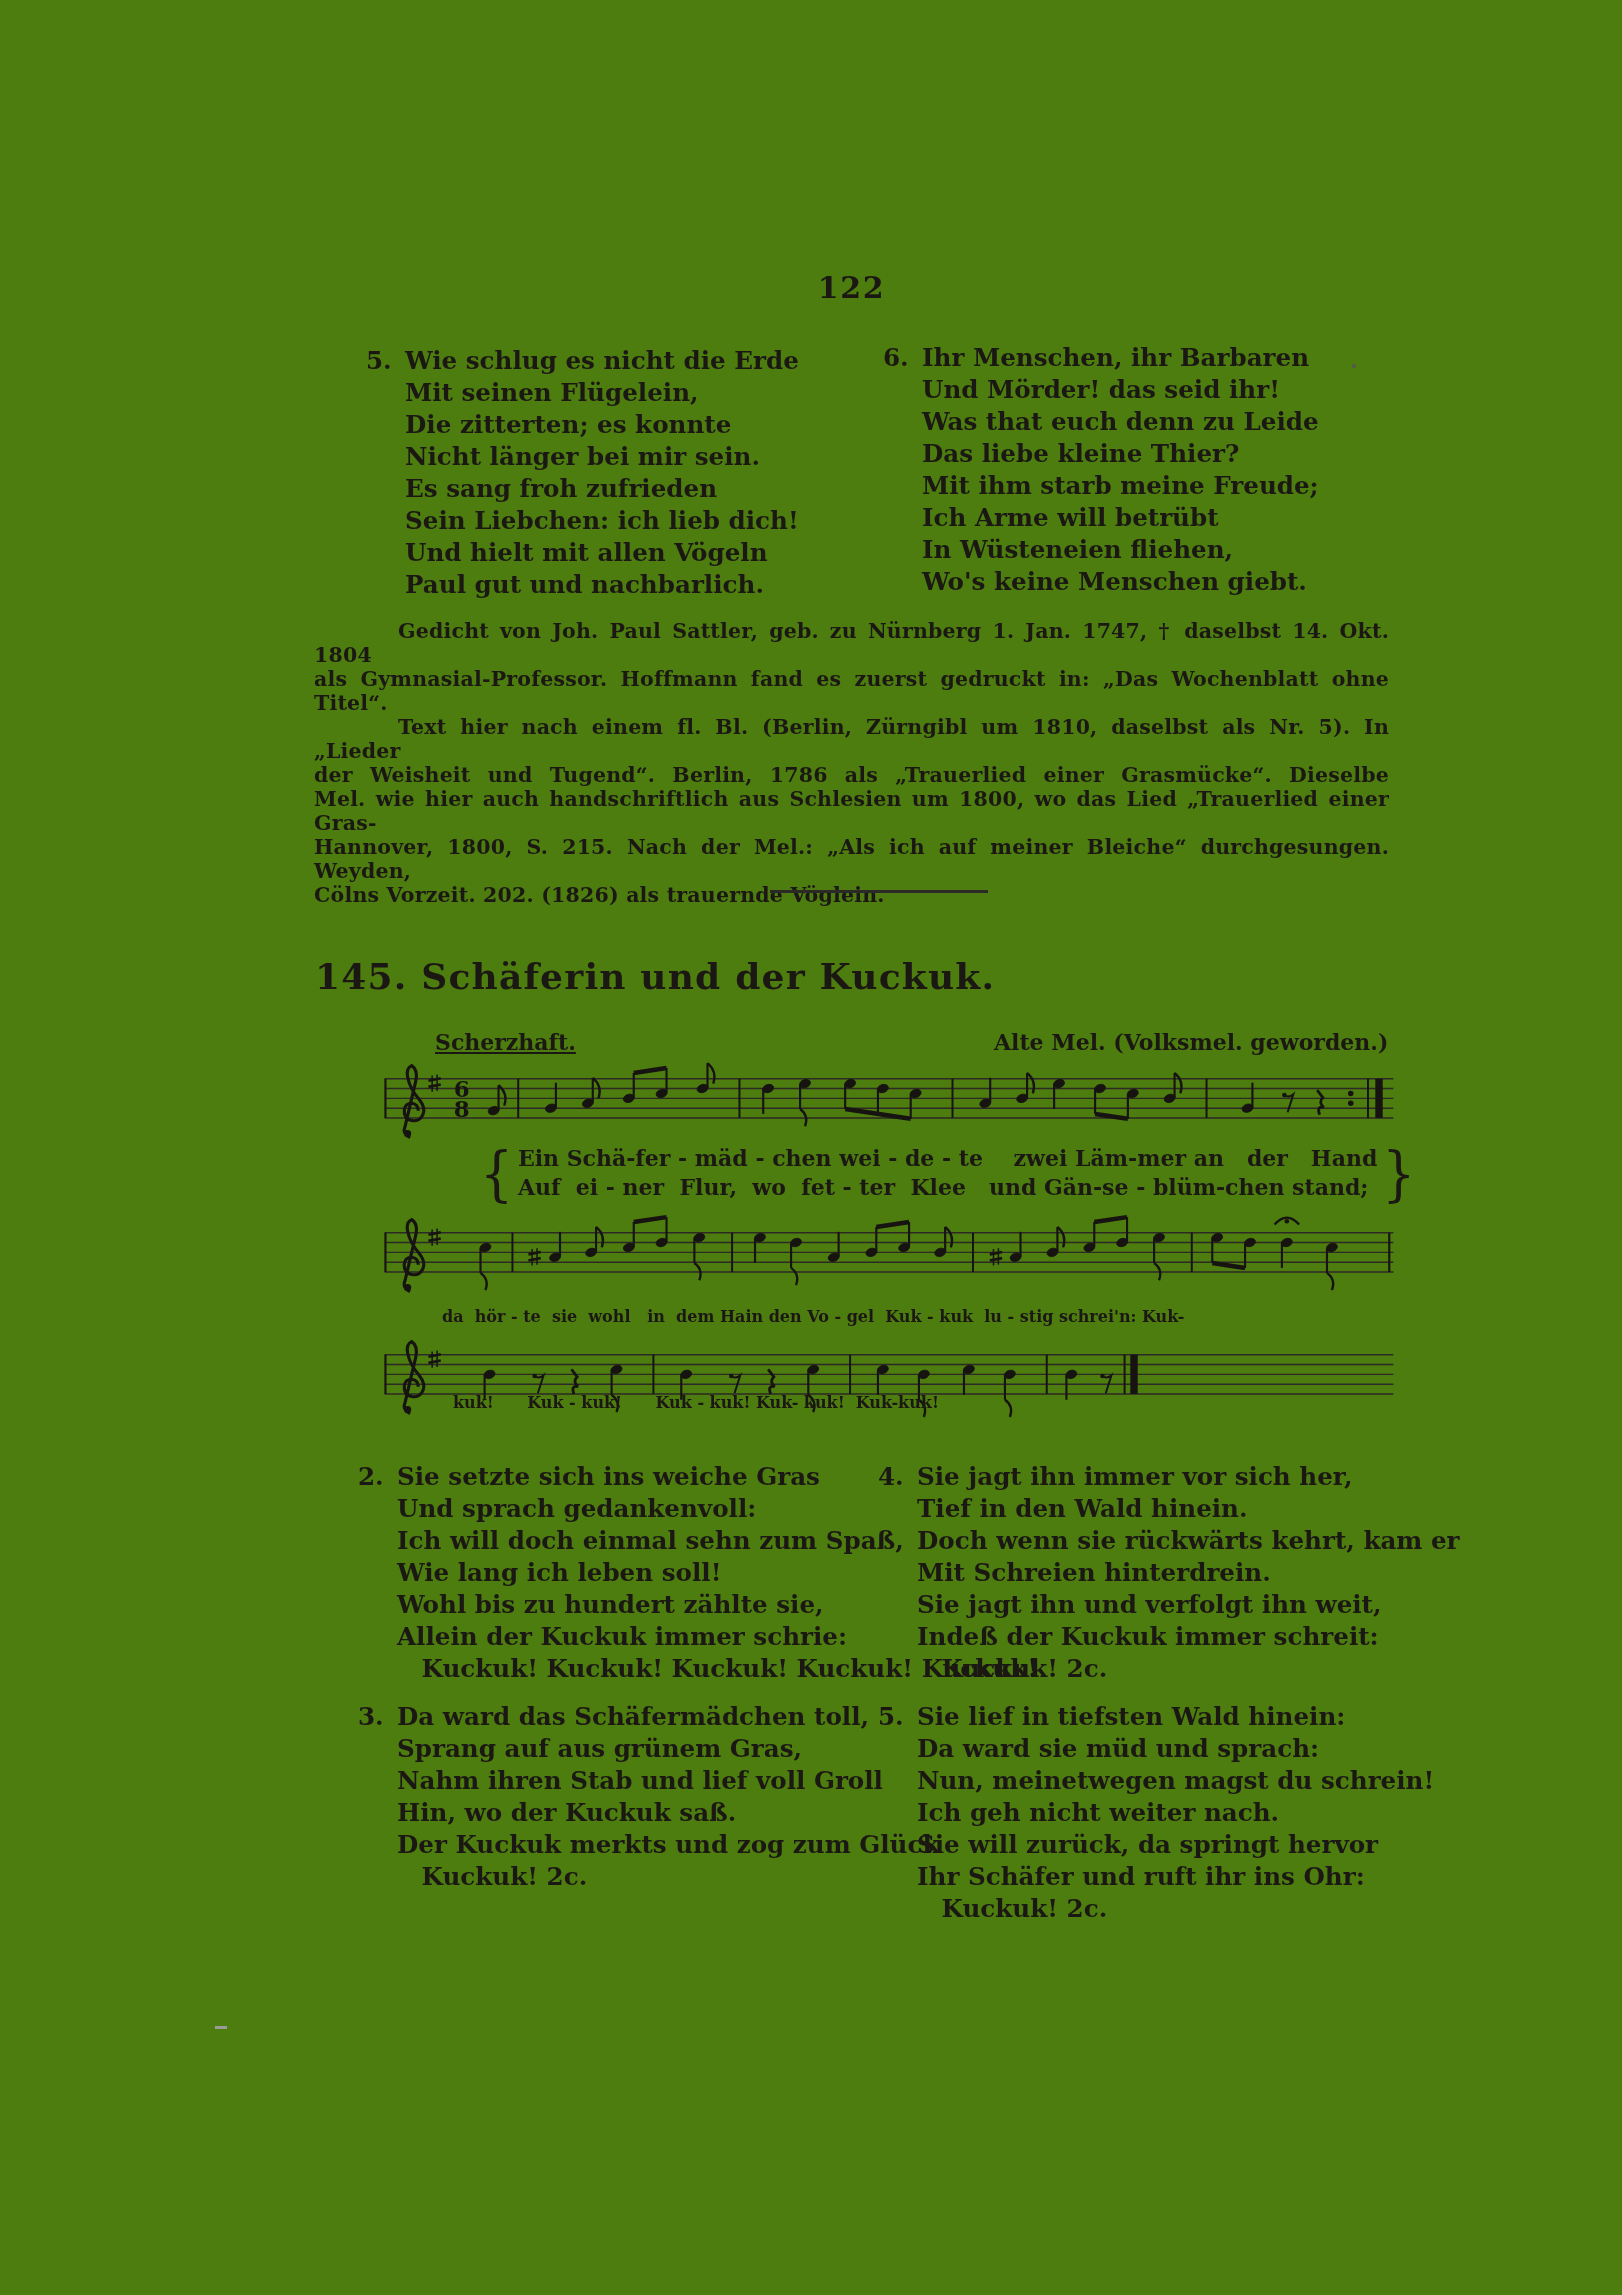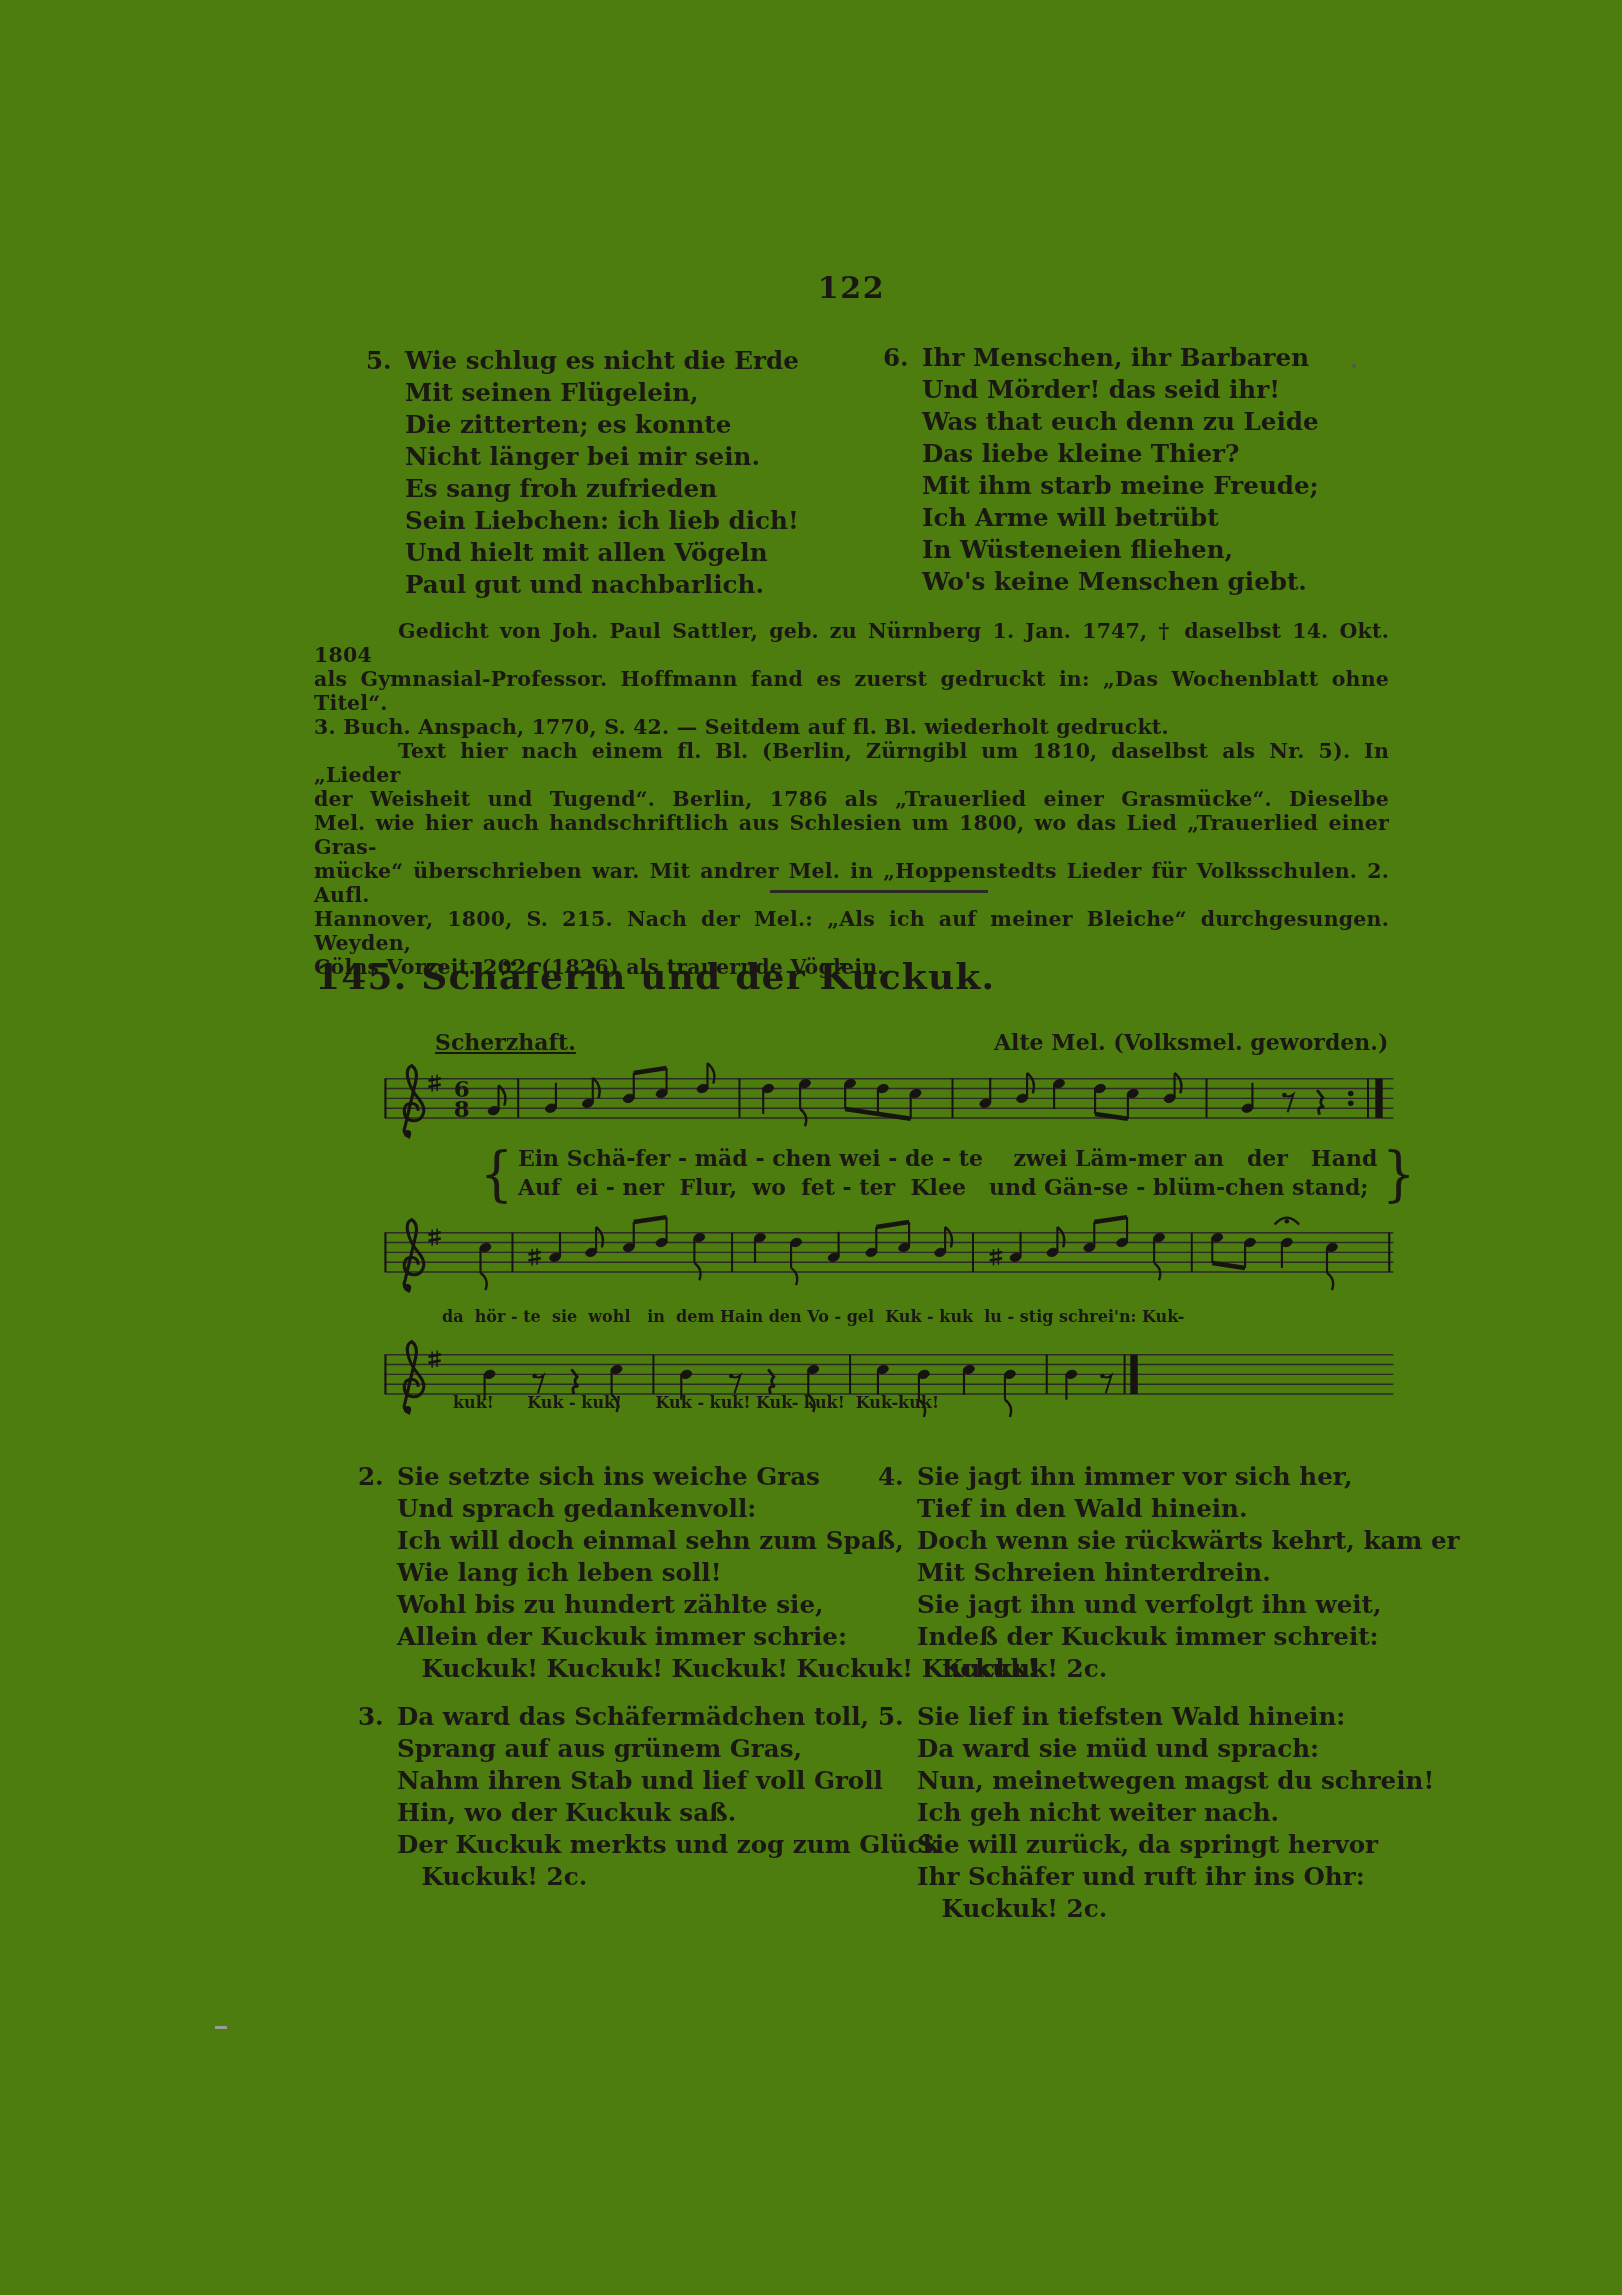--- a/index.html
+++ b/index.html
@@ -90,25 +90,23 @@
         <div class="vline">Ich Arme will betrübt</div>
         <div class="vline">In Wüsteneien fliehen,</div>
         <div class="vline">Wo's keine Menschen giebt.</div>
       </div>
   </div>
   <div class="speck" style="left:1352px;top:364px;width:4.1px;height:4.1px;"></div>
 
   <div class="annotation">
       <div class="ann-line indent just">Gedicht von Joh. Paul Sattler, geb. zu Nürnberg 1. Jan. 1747, † daselbst 14. Okt. 1804</div>
       <div class="ann-line just">als Gymnasial-Professor. Hoffmann fand es zuerst gedruckt in: „Das Wochenblatt ohne Titel“.</div>
-      <div class="ann-line">3. Buch. Anspach, 1770, S. 42. — Seitdem auf fl. Bl. wiederholt gedruckt.</div>
       <div class="ann-line indent just">Text hier nach einem fl. Bl. (Berlin, Zürngibl um 1810, daselbst als Nr. 5). In „Lieder</div>
       <div class="ann-line just">der Weisheit und Tugend“. Berlin, 1786 als „Trauerlied einer Grasmücke“. Dieselbe</div>
       <div class="ann-line just">Mel. wie hier auch handschriftlich aus Schlesien um 1800, wo das Lied „Trauerlied einer Gras-</div>
-      <div class="ann-line just">mücke“ überschrieben war. Mit andrer Mel. in „Hoppenstedts Lieder für Volksschulen. 2. Aufl.</div>
       <div class="ann-line just">Hannover, 1800, S. 215. Nach der Mel.: „Als ich auf meiner Bleiche“ durchgesungen. Weyden,</div>
       <div class="ann-line">Cölns Vorzeit. 202. (1826) als trauernde Vöglein.</div>
     </div>
 
   <div class="rule"></div>
 
   <div class="song-title">145. Schäferin und der Kuckuk.</div>
 
   <div class="tempo-row">
     <span class="left">Scherzhaft.</span>

